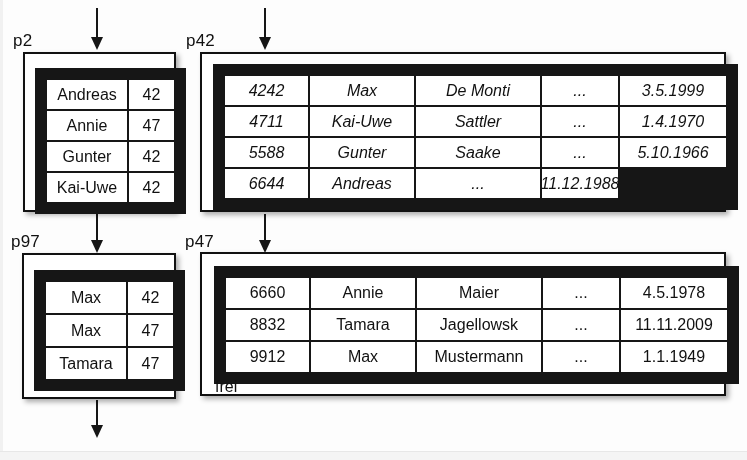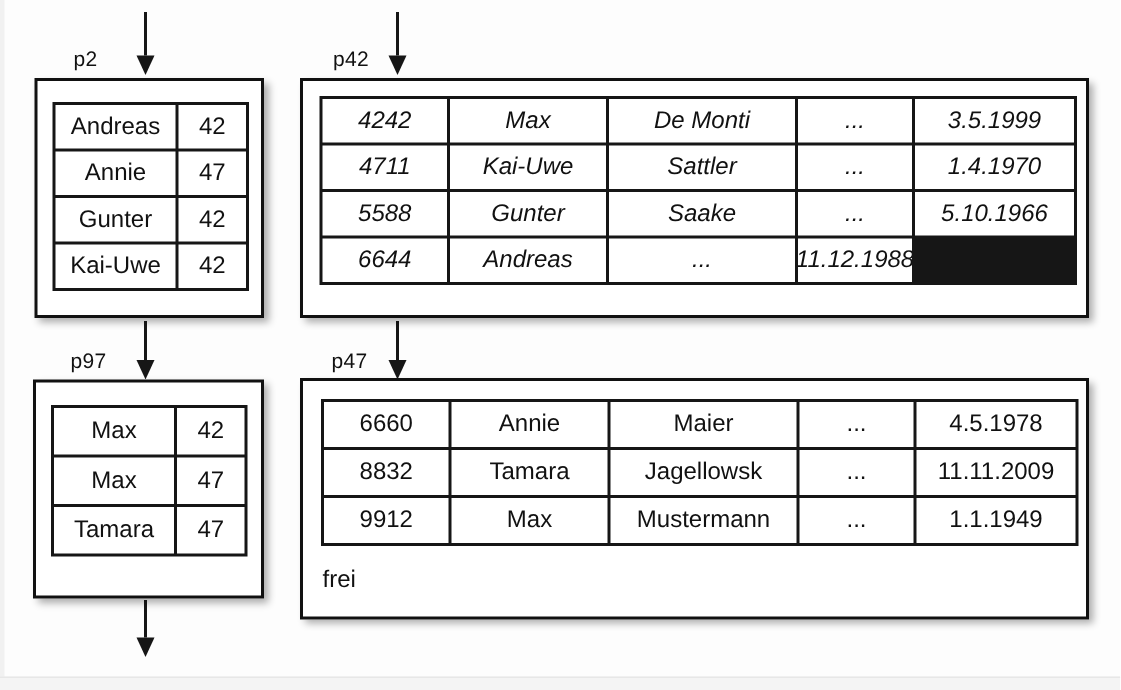--- a/index.html
+++ b/index.html
@@ -6,32 +6,32 @@
   html,body { background:#ffffff; }
   .canvas {
     position:relative; width:747px; height:460px;
     background:#fdfdfd; overflow:hidden;
     font-family:"Liberation Sans", sans-serif;
     color:#111;
   }
   .left-strip { position:absolute; left:0; top:0; width:3px; height:460px; background:#f1f1f1; }
   .bottom-bar { position:absolute; left:0; top:451px; width:747px; height:9px; background:#f4f4f4; border-top:1px solid #e7e7e7; }
 
-  .page-label { position:absolute; font-size:14px; letter-spacing:0.2px;margin-left:36px; }
+  .page-label { position:absolute; font-size:17px; letter-spacing:0.2px; }
 
   .page-box {
     position:absolute; background:#fff; border:2px solid #111;
     box-shadow:3px 3px 5px rgba(0,0,0,0.32);
   }
   #box-p2  { left:23px;  top:52px;  width:153px; height:160px; }
   #box-p42 { left:200px; top:52px;  width:526px; height:160px; }
   #box-p97 { left:22px;  top:253px; width:154px; height:146px; }
-  #box-p47 { left:200px; top:252px; width:526px; height:161px; }
+  #box-p47 { left:200px; top:252px; width:526px; height:144px; }
 
-  .tbl { position:absolute; display:grid; background:#161616; padding:2px; gap:2px; }
+  .tbl { position:absolute; display:grid; background:#161616; padding:12px; gap:2px; }
   .tbl .cell {
     background:#fff; display:flex; align-items:center; justify-content:center;
     font-size:16px; white-space:nowrap; overflow:hidden;
   }
   #tbl-p2  { left:10px; top:14px; grid-template-columns:80px 45px; grid-auto-rows:29px; }
   #tbl-p97 { left:10px; top:15px; grid-template-columns:80px 45px; grid-auto-rows:31px; }
   #tbl-p42 { left:11px; top:10px; grid-template-columns:83px 104px 124px 76px 106px; grid-auto-rows:29px;font-style:italic; }
   #tbl-p47 { left:12px; top:12px; grid-template-columns:83px 104px 124px 76px 106px; grid-auto-rows:30px; }
 
   .free-label { position:absolute; left:13px; top:124px; font-size:16px; }

